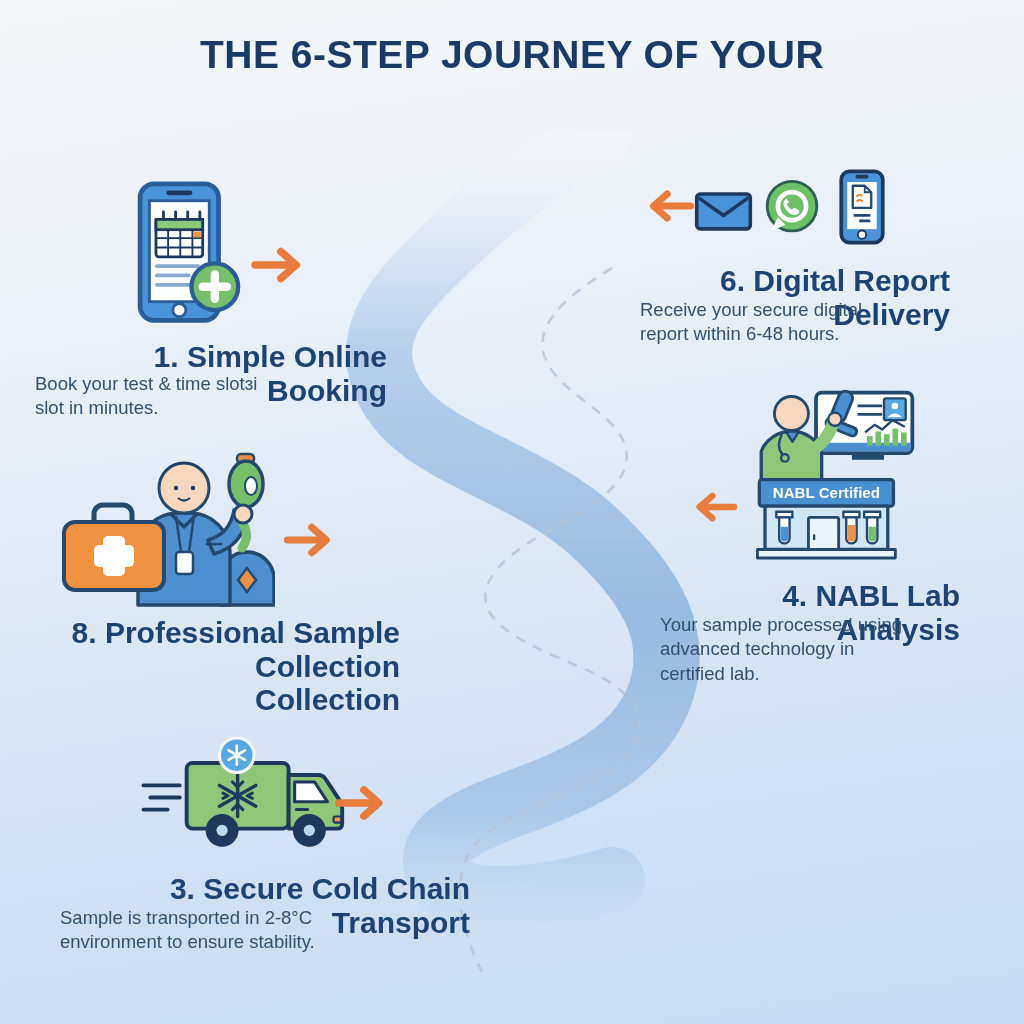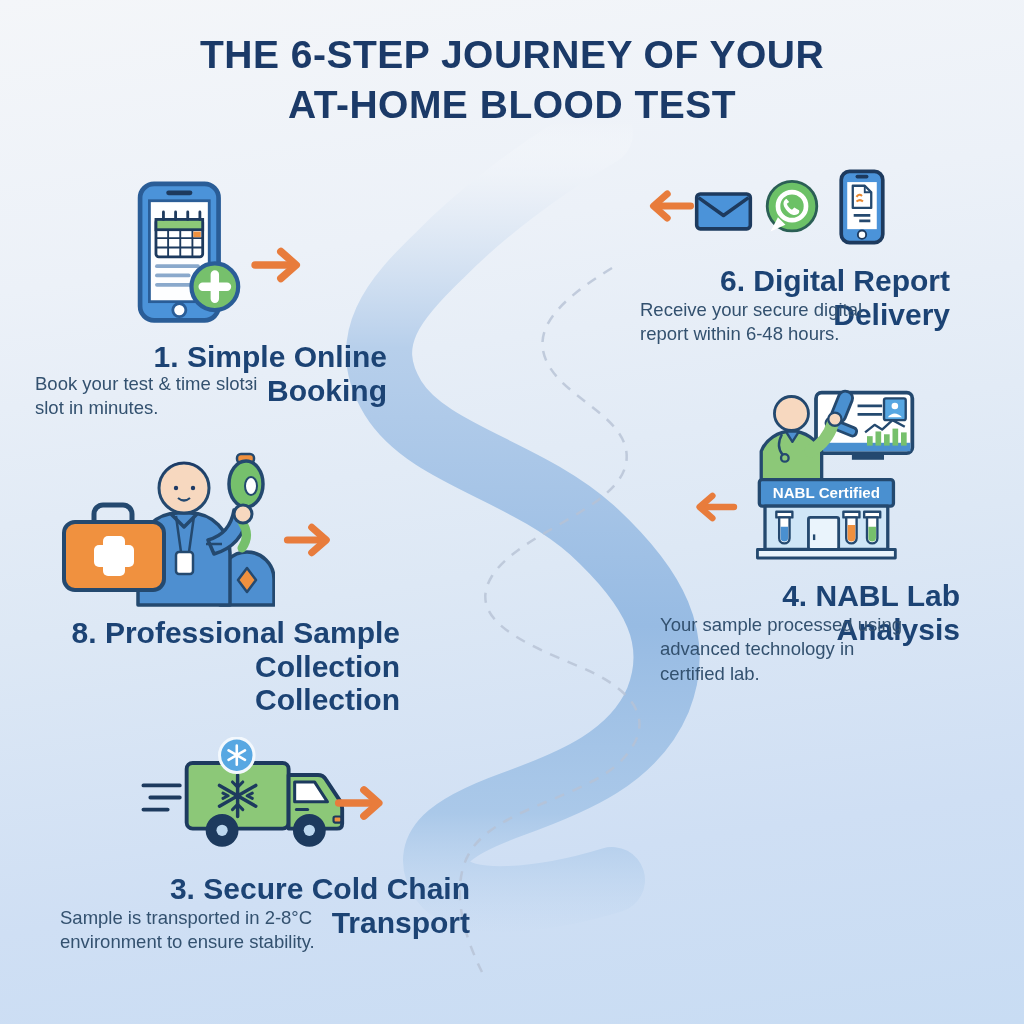--- a/index.html
+++ b/index.html
@@ -44,21 +44,20 @@
          C634 757 574 782 513 804 C452 826 420 848 444 882
          C462 908 540 902 612 880" stroke="url(#ribbonGrad)" stroke-width="66" fill="none" stroke-linecap="round"></path>
     <path d="M612 268 C560 300 528 330 549 366 C570 402 634 420 626 464
          C616 510 520 532 492 576 C466 618 520 642 578 666
          C636 690 658 722 622 760 C588 796 506 806 474 846
          C448 880 462 932 482 972" stroke="#b6c2d4" stroke-width="2.5" stroke-dasharray="10 9" fill="none" opacity="0.8"></path>
   </svg>
 
   <div class="abs title">
     <div>THE 6-STEP JOURNEY OF YOUR</div>
-    <div>AT-HOME BLOOD TEST</div>
   </div>
 
   <div class="abs" style="left:127px;top:180px;width:114px;height:148px">
     <svg width="114" height="148" viewBox="0 0 122 158">
       <rect x="14" y="4" width="84" height="146" rx="15" fill="#4b93d9" stroke="#2a5d97" stroke-width="5"></rect>
       <rect x="42" y="11" width="28" height="5" rx="2.5" fill="#1d3a5e"></rect>
       <rect x="24" y="22" width="64" height="108" fill="#fdfeff" stroke="#2a5d97" stroke-width="3"></rect>
       <rect x="31" y="42" width="50" height="40" rx="3" fill="#fff" stroke="#1d3a5e" stroke-width="3"></rect>
       <rect x="31" y="42" width="50" height="11" fill="#8cc878" stroke="#1d3a5e" stroke-width="3"></rect>
       <path d="M39 42 v-8 M52 42 v-8 M65 42 v-8 M78 42 v-8" stroke="#1d3a5e" stroke-width="3" stroke-linecap="round"></path>

